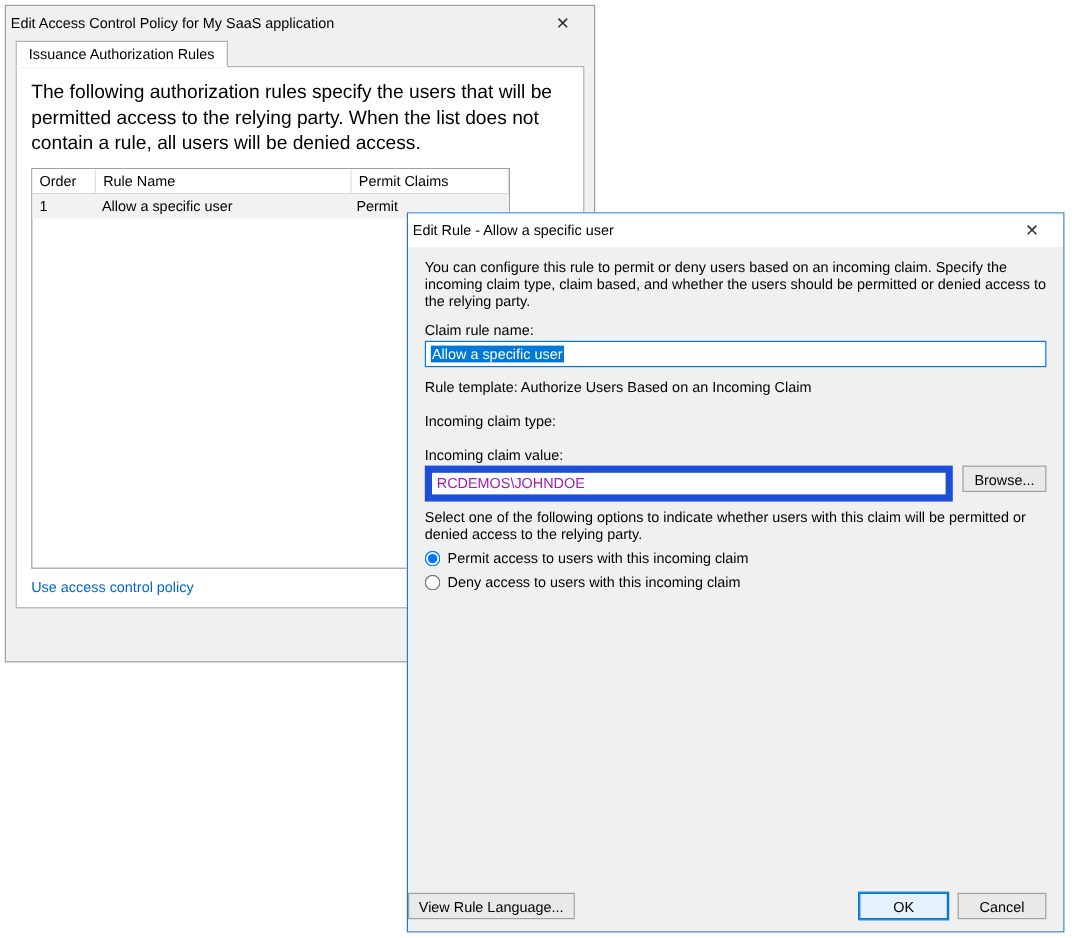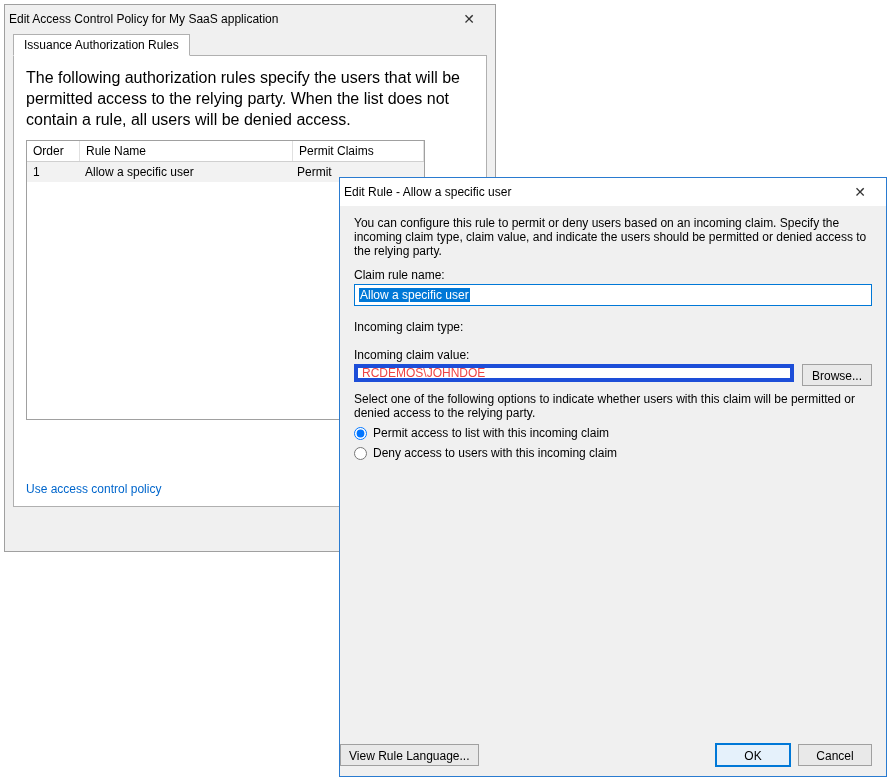--- a/index.html
+++ b/index.html
@@ -71,21 +71,21 @@
     position: relative;
   }
   .intro-text {
     font-size: 16px;
     margin-bottom: 10px;
     line-height: 1.3;
   }
   .rules-table {
     border: 1px solid #a0a0a0;
     width: 399px;
-    height: 280px;
+    height: 334px;
     background: #ffffff;
     box-sizing: border-box;
   }
   .rules-header {
     display: flex;
     background: #ffffff;
     border-bottom: 1px solid #d0d0d0;
   }
   .rules-header .cell {
     padding: 3px 6px;
@@ -192,24 +192,24 @@
     font-size: 10px;
     color: #555;
   }
   .value-row {
     display: flex;
     gap: 8px;
     align-items: stretch;
   }
   .value-input {
     flex: 1;
-    height: 18px;
-    border: 4px solid #1d4ed8;
+    height: 30px;
+    border: 6px solid #1d4ed8;
     background: #fff;
-    color: #ef4444;
+    color: #a21caf;
     font-family: inherit;
     font-size: 12px;
     padding: 0 4px;
     box-sizing: border-box;
   }
   .radio-row {
     display: flex;
     align-items: center;
     gap: 6px;
     margin-top: 6px;
@@ -270,41 +270,42 @@
   </div>
 </div>
 
 <div class="window fg-window" style="left:339px; top:177px; width:548px; height:600px;">
   <div class="titlebar">
     <span class="title">Edit Rule - Allow a specific user</span>
     <div class="close-btn">✕</div>
   </div>
 
   <div class="fg-body" style="height:570px; position:relative;">
-    <div class="plain-text" style="margin-top:0;">You can configure this rule to permit or deny users based on an incoming claim. Specify the incoming claim type, claim value, and indicate the users should be permitted or denied access to the relying party.</div>
+    <div class="plain-text" style="margin-top:0;">You can configure this rule to permit or deny users based on an incoming claim. Specify the incoming claim type, claim based, and whether the users should be permitted or denied access to the relying party.</div>
 
     <div class="field-label">Claim rule name:</div>
     <div class="text-input" style="display:flex;align-items:center;">
       <span class="sel">Allow a specific user</span>
     </div>
 
+    <div class="plain-text">Rule template: Authorize Users Based on an Incoming Claim</div>
 
     <div class="field-label" style="margin-top:14px;">Incoming claim type:</div>
 
     <div class="field-label" style="margin-top:14px;">Incoming claim value:</div>
     <div class="value-row">
       <input class="value-input" readonly="" value="RCDEMOS\JOHNDOE" style="">
       <button class="win-btn" style="min-width:70px">Browse...</button>
     </div>
 
     <div class="plain-text" style="margin-top:6px;">Select one of the following options to indicate whether users with this claim will be permitted or denied access to the relying party.</div>
 
     <label class="radio-row">
       <input type="radio" name="accessopt" checked="" style="">
-      <span>Permit access to list with this incoming claim</span>
+      <span>Permit access to users with this incoming claim</span>
     </label>
     <label class="radio-row">
       <input type="radio" name="accessopt" style="">
       <span>Deny access to users with this incoming claim</span>
     </label>
 
     <div class="fg-bottom">
       <button class="win-btn" style="min-width:120px">View Rule Language...</button>
       <div class="spacer"></div>
       <button class="win-btn default" style="min-width:74px">OK</button>

